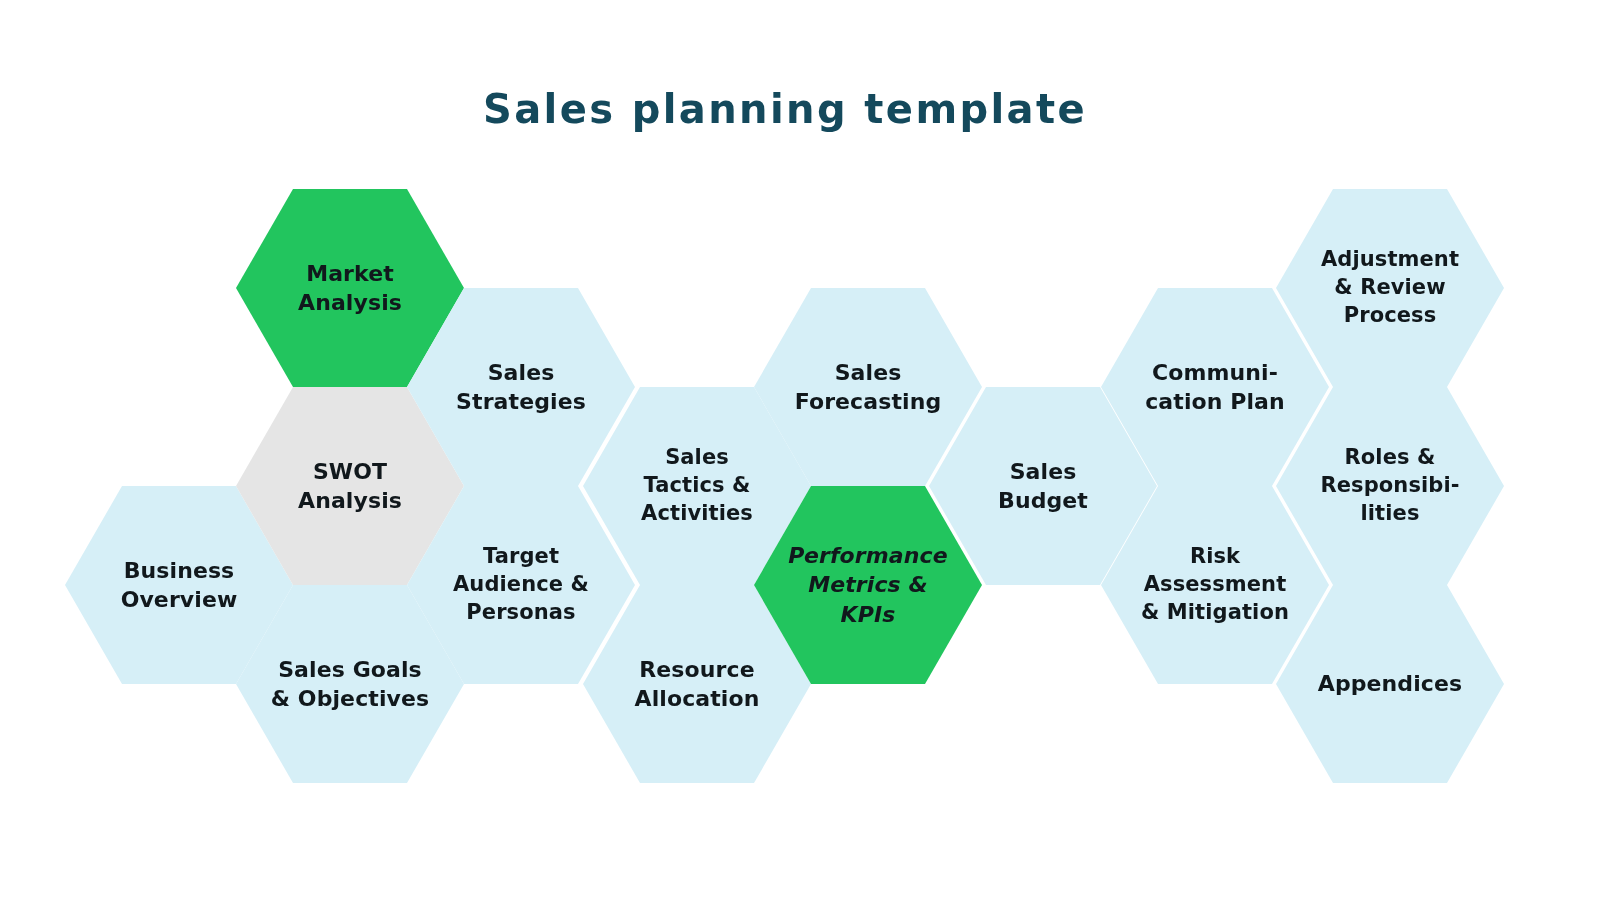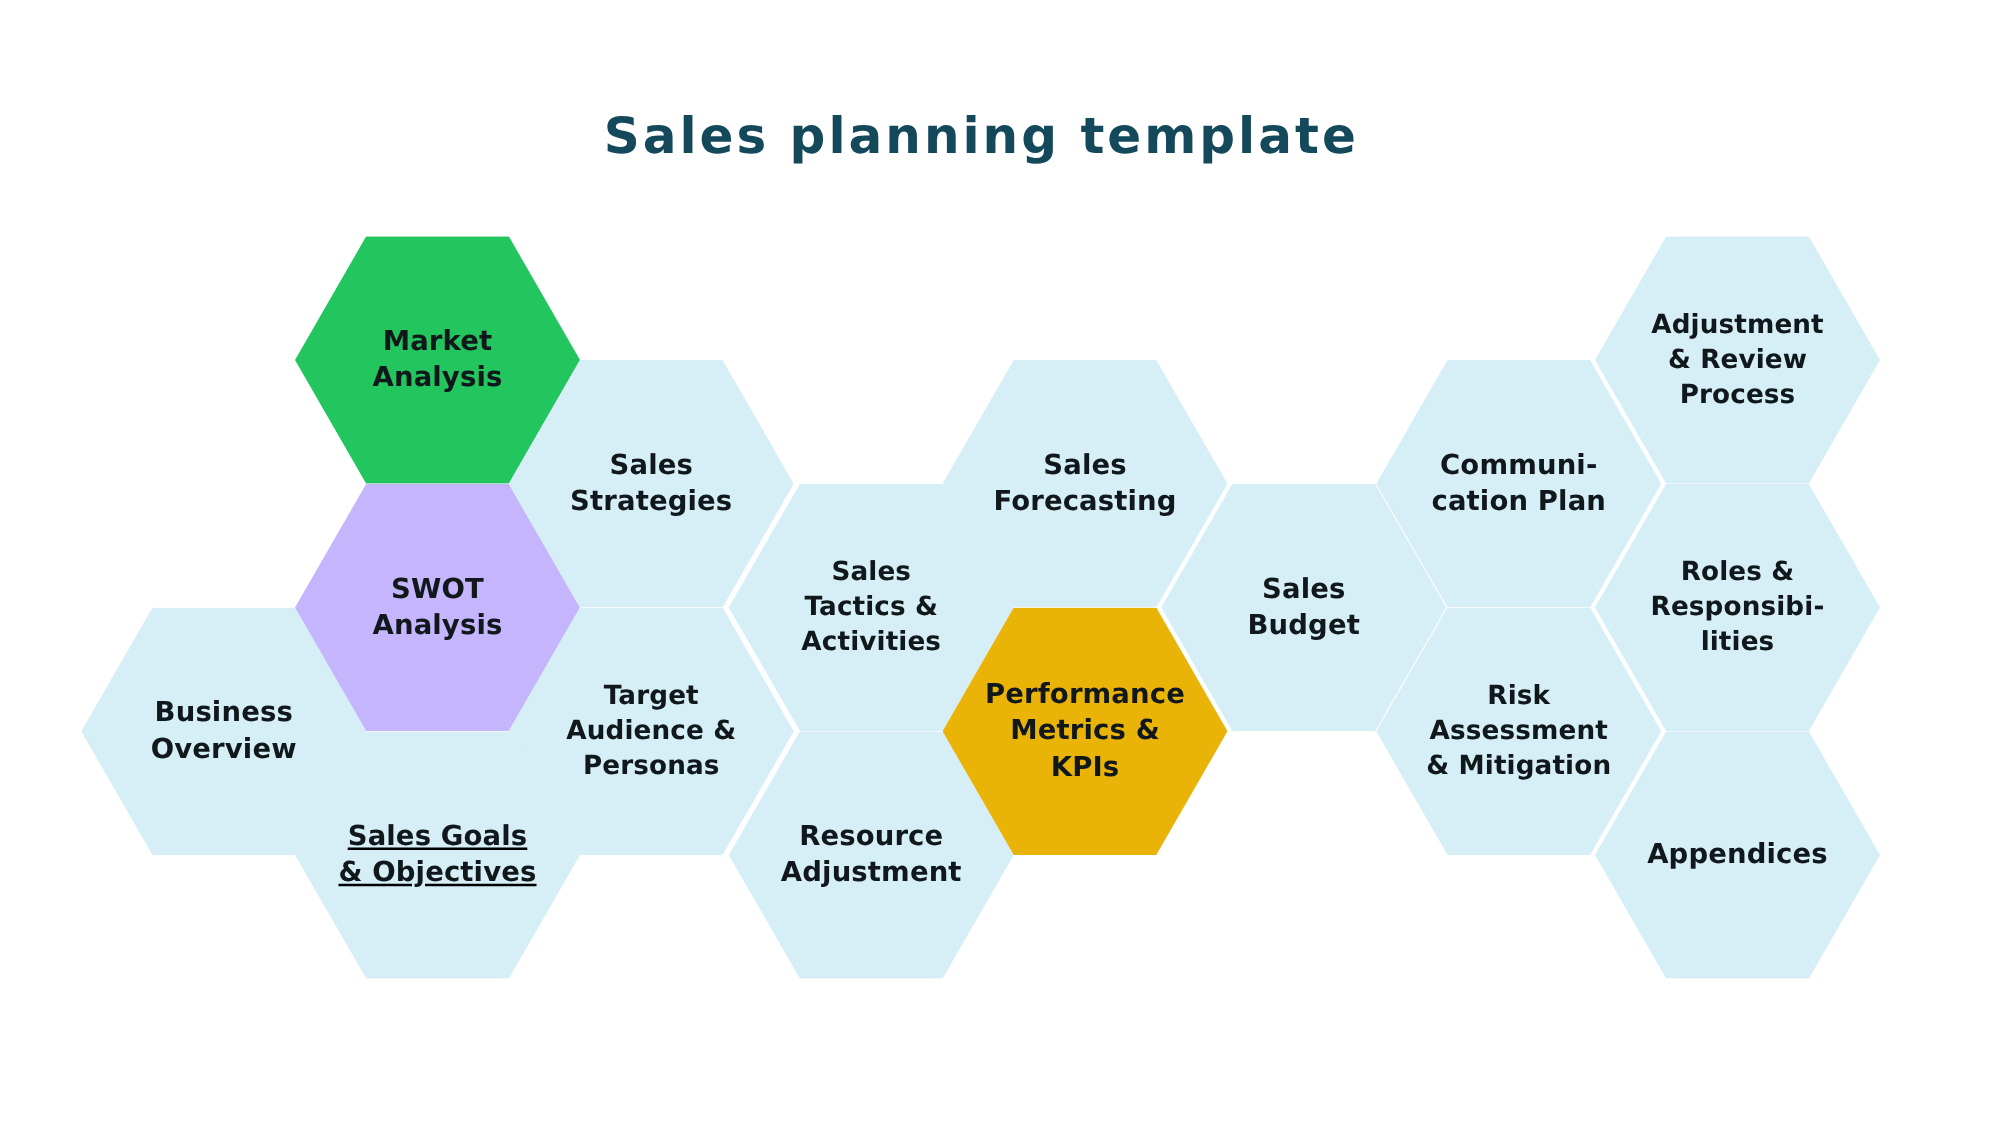--- a/index.html
+++ b/index.html
@@ -79,51 +79,51 @@
 
   <div id="honeycomb">
       <div class="hex" style="left: 65px; top: 486px; width: 228px; height: 198px; background: rgb(214, 239, 247);">
         <span class="hex-label" style="color: rgb(17, 24, 28);">Business
 Overview</span>
       </div>
       <div class="hex" style="left: 236px; top: 189px; width: 228px; height: 198px; background: #22c55e;">
         <span class="hex-label" style="color: rgb(17, 24, 28);">Market
 Analysis</span>
       </div>
-      <div class="hex" style="left: 236px; top: 387px; width: 228px; height: 198px; background: #c4b5fd; justify-content: flex-end;">
+      <div class="hex" style="left: 236px; top: 387px; width: 228px; height: 198px; background: #e5e5e5; justify-content: flex-end;">
         <span class="hex-label" style="color: rgb(17, 24, 28);">SWOT
 Analysis</span>
       </div>
-      <div class="hex" style="left: 236px; top: 585px; width: 228px; height: 198px; background: rgb(214, 239, 247); text-decoration: underline;">
+      <div class="hex" style="left: 236px; top: 585px; width: 228px; height: 198px; background: rgb(214, 239, 247);">
         <span class="hex-label" style="color: rgb(17, 24, 28);">Sales Goals
 &amp; Objectives</span>
       </div>
       <div class="hex" style="left: 407px; top: 288px; width: 228px; height: 198px; background: rgb(214, 239, 247);">
         <span class="hex-label" style="color: rgb(17, 24, 28);">Sales
 Strategies</span>
       </div>
       <div class="hex" style="left: 407px; top: 486px; width: 228px; height: 198px; background: rgb(214, 239, 247);">
         <span class="hex-label small" style="color: rgb(17, 24, 28);">Target
 Audience &amp;
 Personas</span>
       </div>
       <div class="hex" style="left: 583px; top: 387px; width: 228px; height: 198px; background: rgb(214, 239, 247);">
         <span class="hex-label small" style="color: rgb(17, 24, 28);">Sales
 Tactics &amp;
 Activities</span>
       </div>
       <div class="hex" style="left: 583px; top: 585px; width: 228px; height: 198px; background: rgb(214, 239, 247);">
         <span class="hex-label" style="color: rgb(17, 24, 28);">Resource
-Adjustment</span>
+Allocation</span>
       </div>
       <div class="hex" style="left: 754px; top: 288px; width: 228px; height: 198px; background: rgb(214, 239, 247);">
         <span class="hex-label" style="color: rgb(17, 24, 28);">Sales
 Forecasting</span>
       </div>
-      <div class="hex" style="left: 754px; top: 486px; width: 228px; height: 198px; background: #eab308;">
+      <div class="hex" style="left: 754px; top: 486px; width: 228px; height: 198px; background: #22c55e; font-style: italic;">
         <span class="hex-label" style="color: rgb(17, 24, 28);">Performance
 Metrics &amp; KPIs</span>
       </div>
       <div class="hex" style="left: 929px; top: 387px; width: 228px; height: 198px; background: rgb(214, 239, 247);">
         <span class="hex-label" style="color: rgb(17, 24, 28);">Sales
 Budget</span>
       </div>
       <div class="hex" style="left: 1101px; top: 288px; width: 228px; height: 198px; background: rgb(214, 239, 247);">
         <span class="hex-label" style="color: rgb(17, 24, 28);">Communi-
 cation Plan</span>

